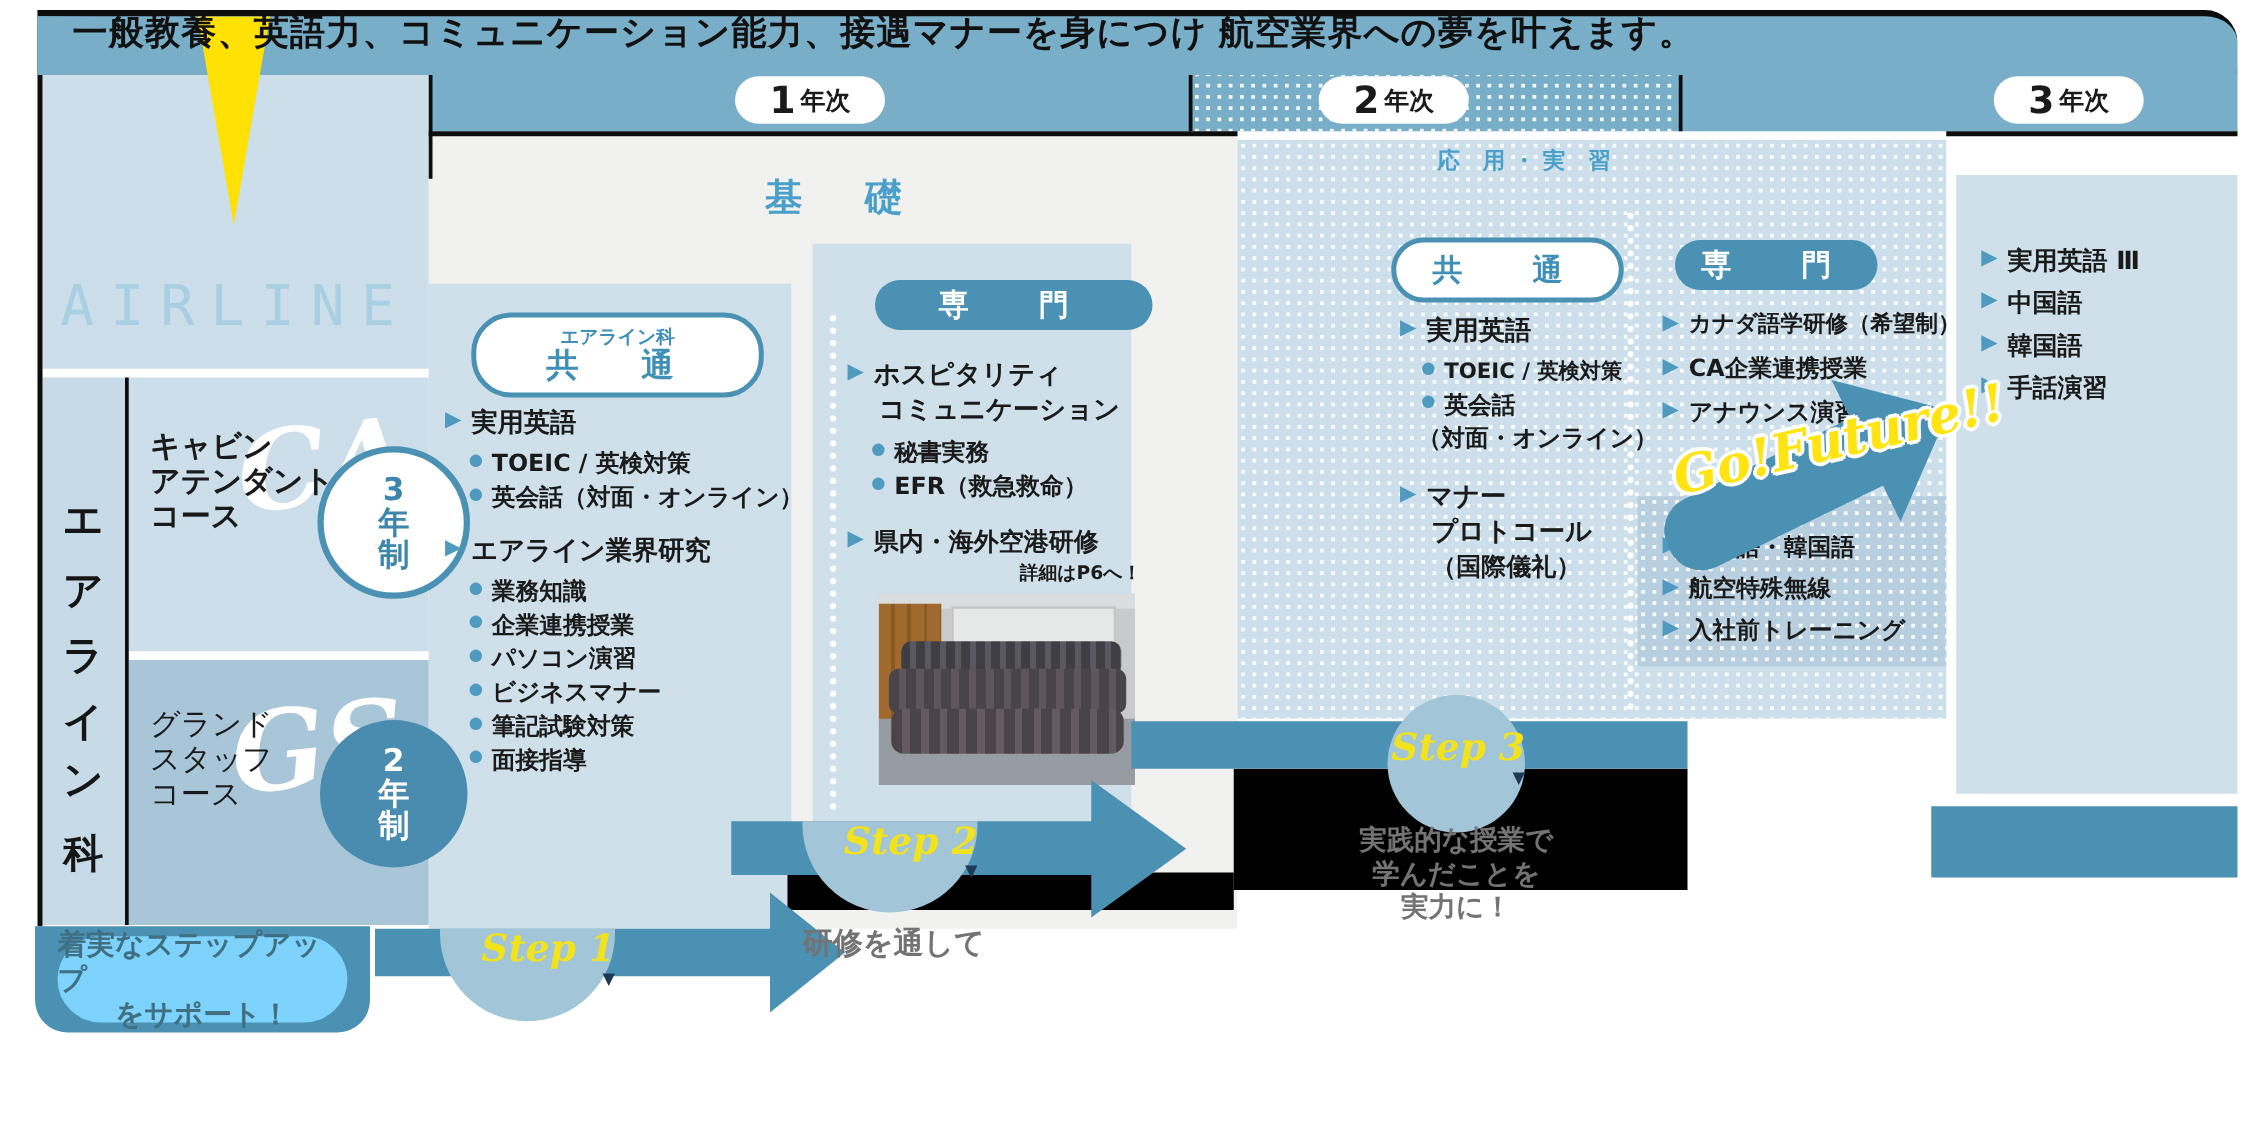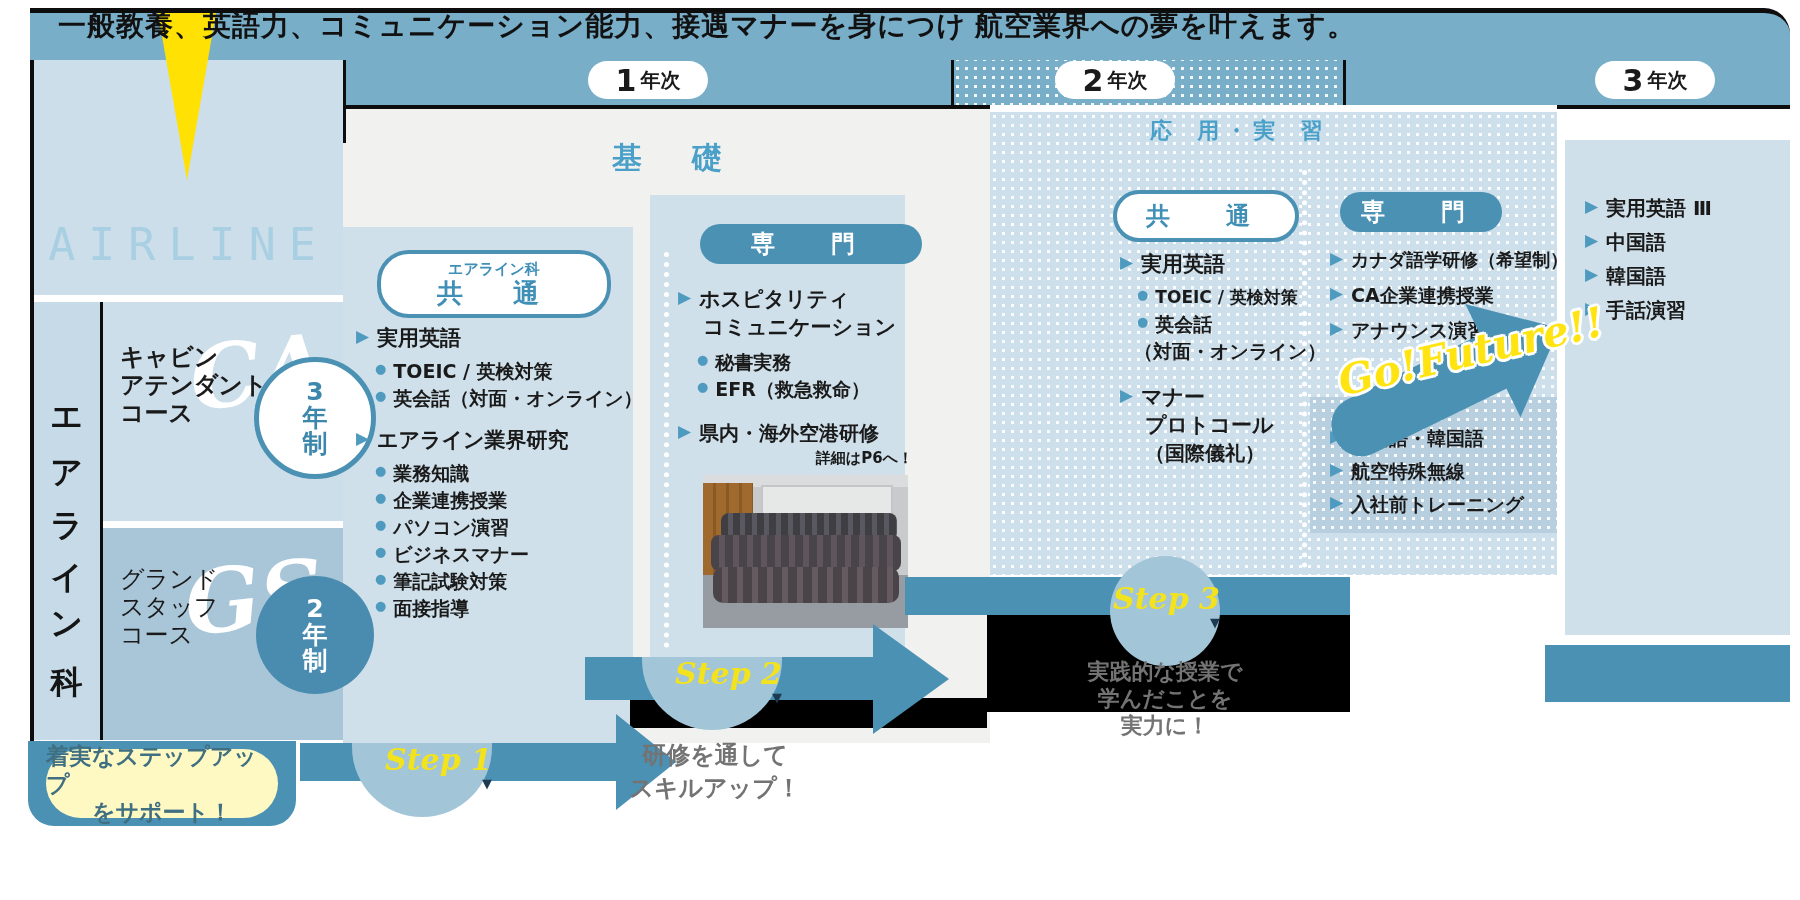--- a/index.html
+++ b/index.html
@@ -122,21 +122,21 @@
     <div>スタッフ</div>
     <div>コース</div>
   </div>
   <div class="abs dur-circle" style="left:256px;top:576px;width:118px;height:118px;background:#4a8cb0;color:#ffffff;">
     <span>2</span>
     <span>年</span>
     <span>制</span>
   </div>
 
   <div class="abs" style="left:28px;top:741px;width:268px;height:85px;background:#4b91b3;border-radius:0 0 26px 26px;z-index:5;"></div>
-  <div class="abs" style="left:46px;top:749px;width:232px;height:69px;background:#fef9c3;border-radius:36px;z-index:6;
+  <div class="abs" style="left:46px;top:749px;width:232px;height:69px;background:#7dd3fc;border-radius:36px;z-index:6;
               display:flex;flex-direction:column;align-items:center;justify-content:center;
               font-size:23px;font-weight:bold;color:#3f6f80;line-height:28px;">
     <span>着実なステップアップ</span>
     <span>をサポート！</span>
   </div>
 
   <div class="abs" style="left:343px;top:109px;width:647px;height:634px;background:#f1f1ef;z-index:0;"></div>
   <div class="abs phase" style="left:612px;top:138px;">基　礎</div>
 
   <div class="abs" style="left:343px;top:227px;width:290px;height:516px;background:#cfe0eb;z-index:1;"></div>
@@ -217,21 +217,21 @@
     <div style="left:0;top:0;width:205px;height:12px;background:#dadcdd;"></div>
     <div style="left:0;top:8px;width:50px;height:100px;background:repeating-linear-gradient(90deg,#a06a2e 0 10px,#8a5a24 10px 13px);"></div>
     <div style="left:58px;top:10px;width:128px;height:46px;background:#e6e8e8;border:2px solid #c2c6c7;"></div>
     <div style="left:0;top:100px;width:205px;height:53px;background:#969ca1;"></div>
     <div style="left:18px;top:38px;width:176px;height:28px;border-radius:8px;background:repeating-linear-gradient(90deg,#3f3e42 0 7px,#595861 7px 12px);"></div>
     <div style="left:8px;top:60px;width:190px;height:36px;border-radius:8px;background:repeating-linear-gradient(90deg,#49444a 0 8px,#5e565c 8px 14px);"></div>
     <div style="left:10px;top:92px;width:186px;height:36px;border-radius:10px;background:repeating-linear-gradient(90deg,#4a4347 0 9px,#655a5f 9px 15px);"></div>
   </div>
 
   <div class="abs dots" style="left:990px;top:112px;width:567px;height:463px;background-color:#ccdfeb;z-index:1;"></div>
-  <div class="abs phase" style="left:1150px;top:116px;font-size:22px;letter-spacing:6px;font-family:Liberation Mono, monospace;">応 用・実 習</div>
+  <div class="abs phase" style="left:1150px;top:116px;font-size:18px;letter-spacing:6px;">応 用・実 習</div>
   <div class="abs dots" style="left:1310px;top:397px;width:247px;height:136px;background-color:#b8cfdf;z-index:2;"></div>
   <div class="abs dotline" style="left:1302px;top:170px;height:398px;"></div>
 
   <div class="abs badge-white" style="left:1113px;top:190px;width:178px;height:44px;">
     <span style="font-size:24px;font-weight:bold;letter-spacing:16px;">共　通</span>
   </div>
   <div class="abs" style="left:1120px;top:250px;width:185px;z-index:4;">
     <div class="g-row" style="margin-bottom:6px;">
         <span class="mk mk-item">▶</span>
         <span class="g-title">実用英語</span>
@@ -320,21 +320,20 @@
   </div>
 
   <div class="abs step-bar" style="left:585px;top:657px;width:290px;height:43px;"></div>
   <div class="abs arrow-right" style="left:873px;top:624px;border-top:55px solid transparent;border-bottom:55px solid transparent;border-left:76px solid #4b91b3;"></div>
   <div class="abs step-disc" style="left:642px;top:657px;width:140px;height:73px;border-radius:0 0 70px 70px;">
     <div class="step-label">Step 2</div>
     <div class="step-down">▼</div>
   </div>
   <div class="abs step-desc center" style="left:585px;top:740px;width:260px;">
     <div>研修を通して</div>
-    <div>スキルアップ！</div>
   </div>
 
   <div class="abs step-bar" style="left:905px;top:577px;width:445px;height:38px;"></div>
   <div class="abs step-disc" style="left:1110px;top:556px;width:110px;height:110px;border-radius:50%;padding-top:26px;box-sizing:border-box;">
     <div class="step-label">Step 3</div>
     <div class="step-down">▼</div>
   </div>
   <div class="abs step-desc center" style="left:1040px;top:660px;width:250px;font-size:22px;line-height:27px;">
     <div>実践的な授業で</div>
     <div>学んだことを</div>

